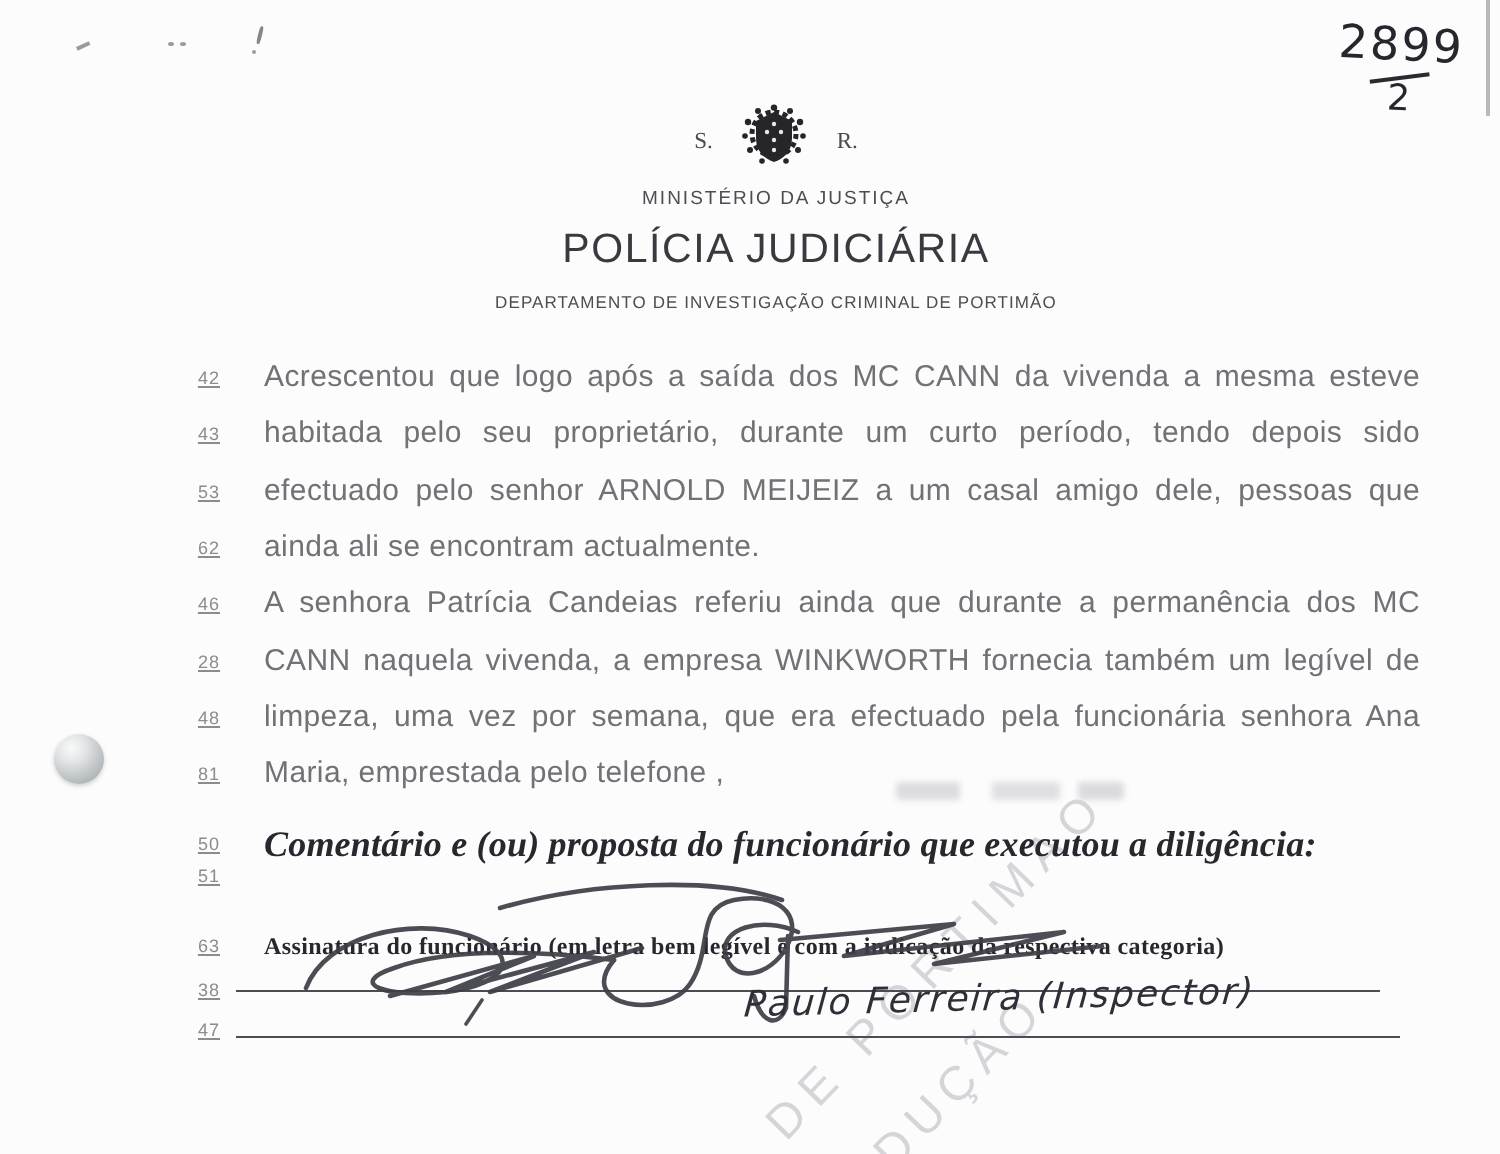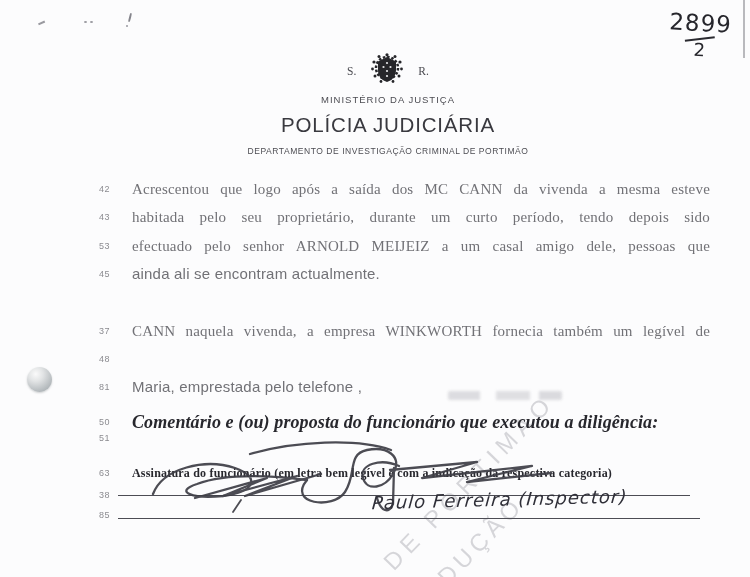--- a/index.html
+++ b/index.html
@@ -44,27 +44,27 @@
   .header{position:absolute;left:13px;top:54px;width:750px;text-align:center;color:#3c3c42;}
   .crest-row{display:flex;align-items:center;justify-content:center;gap:11px;height:34px;}
   .initial{font-family:"Liberation Serif",serif;font-size:11.5px;color:#4a4a50;}
   .ministry{margin-top:6px;font-size:9.5px;letter-spacing:1px;color:#4c4c52;}
   .org{margin-top:8px;font-size:20.5px;letter-spacing:.8px;color:#39393f;}
   .dept{margin-top:9px;font-size:8.5px;letter-spacing:.55px;color:#4c4c52;}
   
   .row{position:absolute;left:0;width:750px;height:24px;}
   .lnum{
     position:absolute;left:0;top:5px;width:110px;
-    text-align:right;font-size:9px;color:#8b8b90;letter-spacing:.5px;
+    text-align:right;font-size:9px;color:#8b8b90;letter-spacing:.5px;text-decoration:underline;
   }
   .ltext{
     position:absolute;left:132px;top:0;width:578px;display:block;
     font-size:15px;color:#717176;letter-spacing:.2px;line-height:20px;
   }
-  .jtext{text-align:justify;text-align-last:justify;font-family:Liberation Serif, serif;}
+  .jtext{text-align:justify;text-align-last:justify;}
   .serif-bi .ltext{
     font-family:"Liberation Serif",serif;font-weight:bold;font-style:italic;
     font-size:18px;color:#27272d;letter-spacing:.1px;
   }
   .serif-b .ltext{
     font-family:"Liberation Serif",serif;font-weight:bold;
     font-size:12px;color:#27272d;width:600px;
   }
   .rule{position:absolute;height:0;border-top:1.4px solid #4c4c54;}
   .rule53{left:118px;top:495px;width:572px;}
@@ -152,29 +152,34 @@
   </div>
   <div class="row" style="top:207px">
     <span class="lnum">43</span>
     <span class="ltext jtext">habitada pelo seu proprietário, durante um curto período, tendo depois sido</span>
   </div>
   <div class="row" style="top:236px">
     <span class="lnum">53</span>
     <span class="ltext jtext">efectuado pelo senhor ARNOLD MEIJEIZ a um casal amigo dele, pessoas que</span>
   </div>
   <div class="row" style="top:264px">
-    <span class="lnum">45</span>
+    <span class="lnum">62</span>
     <span class="ltext">ainda ali se encontram actualmente.</span>
   </div>
+  <div class="row" style="top:292px">
+    <span class="lnum">46</span>
+    <span class="ltext jtext">A senhora Patrícia Candeias referiu ainda que durante a permanência dos MC</span>
+  </div>
   <div class="row" style="top:321px">
-    <span class="lnum">37</span>
+    <span class="lnum">28</span>
     <span class="ltext jtext">CANN naquela vivenda, a empresa WINKWORTH fornecia também um legível de</span>
   </div>
   <div class="row" style="top:349px">
     <span class="lnum">48</span>
+    <span class="ltext jtext">limpeza, uma vez por semana, que era efectuado pela funcionária senhora Ana</span>
   </div>
   <div class="row" style="top:377px">
     <span class="lnum">81</span>
     <span class="ltext">Maria, emprestada pelo telefone ,</span>
   </div>
   <div class="row serif-bi" style="top:412px">
     <span class="lnum">50</span>
     <span class="ltext">Comentário e (ou) proposta do funcionário que executou a diligência:</span>
   </div>
   <div class="row" style="top:428px">
@@ -183,21 +188,21 @@
   </div>
   <div class="row serif-b" style="top:463px">
     <span class="lnum">63</span>
     <span class="ltext">Assinatura do funcionário (em letra bem legível e com a indicação da respectiva categoria)</span>
   </div>
   <div class="row" style="top:485px">
     <span class="lnum">38</span>
     <span class="ltext"></span>
   </div>
   <div class="row" style="top:505px">
-    <span class="lnum">85</span>
+    <span class="lnum">47</span>
     <span class="ltext"></span>
   </div>
 
   <div class="rule rule53"></div>
   <div class="rule rule54"></div>
 
   <div class="redaction"></div>
 
   <svg class="sig-svg" width="430" height="80" viewBox="0 0 430 80">
     <g fill="none" stroke="#3e3e46" stroke-width="2.3" stroke-linecap="round" stroke-linejoin="round" opacity=".92">

